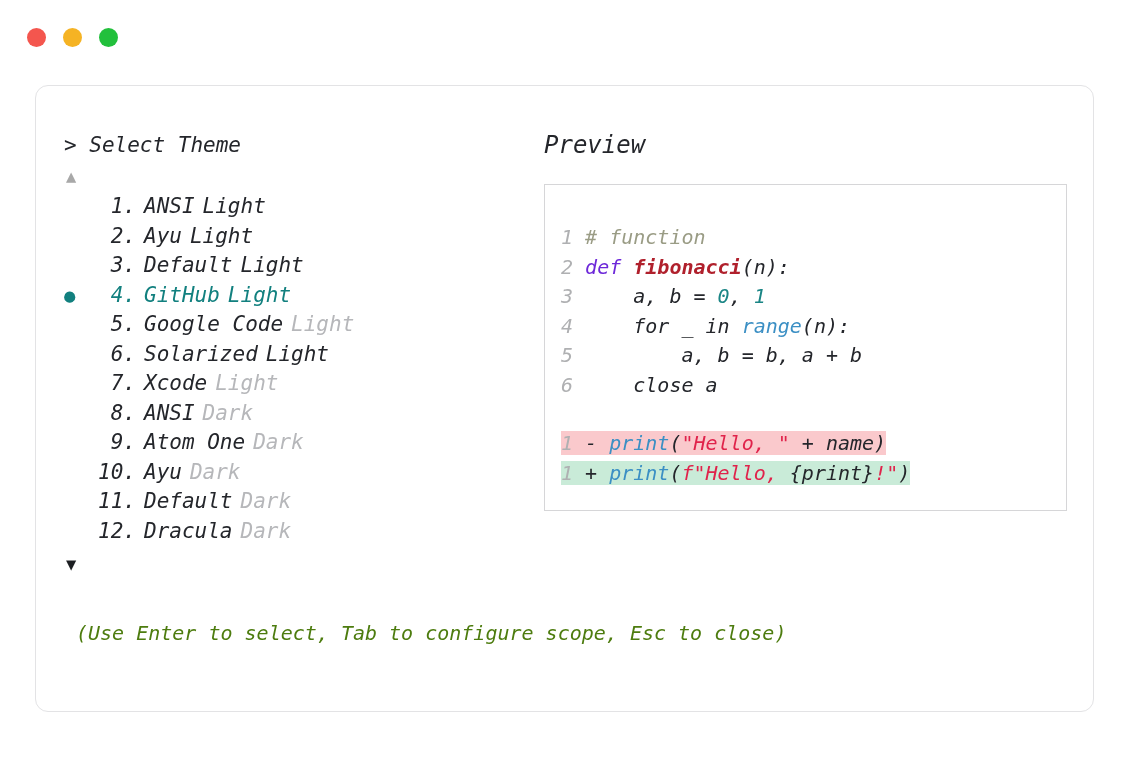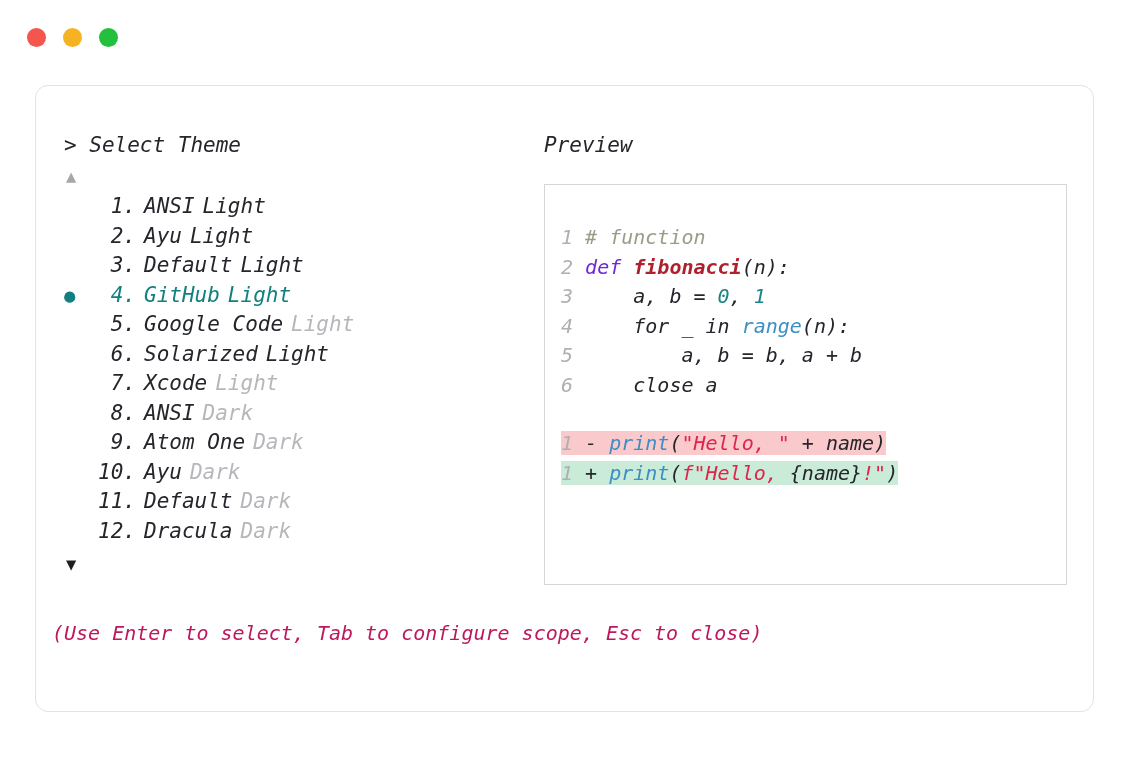--- a/index.html
+++ b/index.html
@@ -110,46 +110,46 @@
   .theme-row.selected .dot-cell,
   .theme-row.selected .name-cell,
   .theme-row.selected .variant { color: #12807F; }
 
   .variant { color: #24262B; }
   .variant.dim { color: #B6B7BA; }
 
   
   .hint {
     position: absolute;
-    left: 16px;
+    left: 40px;
     top: 533px;
     font-size: 20px;
     line-height: 28px;
-    color: #be185d;
+    color: #4d7c0f;
     white-space: pre;
   }
 
   
   .right-col {
     position: absolute;
     left: 508px;
     top: 44px;
     width: 525px;
   }
   .preview-label {
-    font-size: 21px;
+    font-size: 24px;
     line-height: 30px;
     color: #24262B;
     white-space: pre;
   }
   .preview-box {
     margin-top: 24px;
     box-sizing: border-box;
     width: 523px;
-    height: 401px;
+    height: 327px;
     border: 1px solid #D6D6D8;
     background: #ffffff;
     padding: 38px 0 0 16px;
   }
 
   .code-line {
     font-size: 20px;
     line-height: 29.5px;
     white-space: pre;
     color: #24262B;
@@ -224,19 +224,19 @@
         <div id="code-body">
             <div class="code-line"><span class="ln">1 </span><span class="tok-comment"># function</span></div>
             <div class="code-line"><span class="ln">2 </span><span class="tok-kw">def </span><span class="tok-fn">fibonacci</span><span class="tok-plain">(n):</span></div>
             <div class="code-line"><span class="ln">3 </span><span class="tok-plain">    a, b = </span><span class="tok-num">0</span><span class="tok-plain">, </span><span class="tok-num">1</span></div>
             <div class="code-line"><span class="ln">4 </span><span class="tok-plain">    for _ in </span><span class="tok-builtin">range</span><span class="tok-plain">(n):</span></div>
             <div class="code-line"><span class="ln">5 </span><span class="tok-plain">        a, b = b, a + b</span></div>
             <div class="code-line"><span class="ln">6 </span><span class="tok-plain">    close a</span></div>
           </div>
         <div class="diff-block" id="diff-body">
             <div class="diff-line diff-del"><span class="hl"><span class="ln">1 </span><span class="diff-sign-del">- </span><span class="tok-builtin">print</span><span class="tok-plain">(</span><span class="tok-str">"Hello, "</span><span class="tok-plain"> + name)</span></span></div>
-            <div class="diff-line diff-add"><span class="hl"><span class="ln">1 </span><span class="diff-sign-add">+ </span><span class="tok-builtin">print</span><span class="tok-plain">(</span><span class="tok-str">f"Hello, </span><span class="tok-plain">{name}</span><span class="tok-str">!"</span><span class="tok-plain">)</span></span></div>
+            <div class="diff-line diff-add"><span class="hl"><span class="ln">1 </span><span class="diff-sign-add">+ </span><span class="tok-builtin">print</span><span class="tok-plain">(</span><span class="tok-str">f"Hello, </span><span class="tok-plain">{print}</span><span class="tok-str">!"</span><span class="tok-plain">)</span></span></div>
           </div>
       </div>
     </div>
 
   </div>
 </div>
 
 </body></html>

